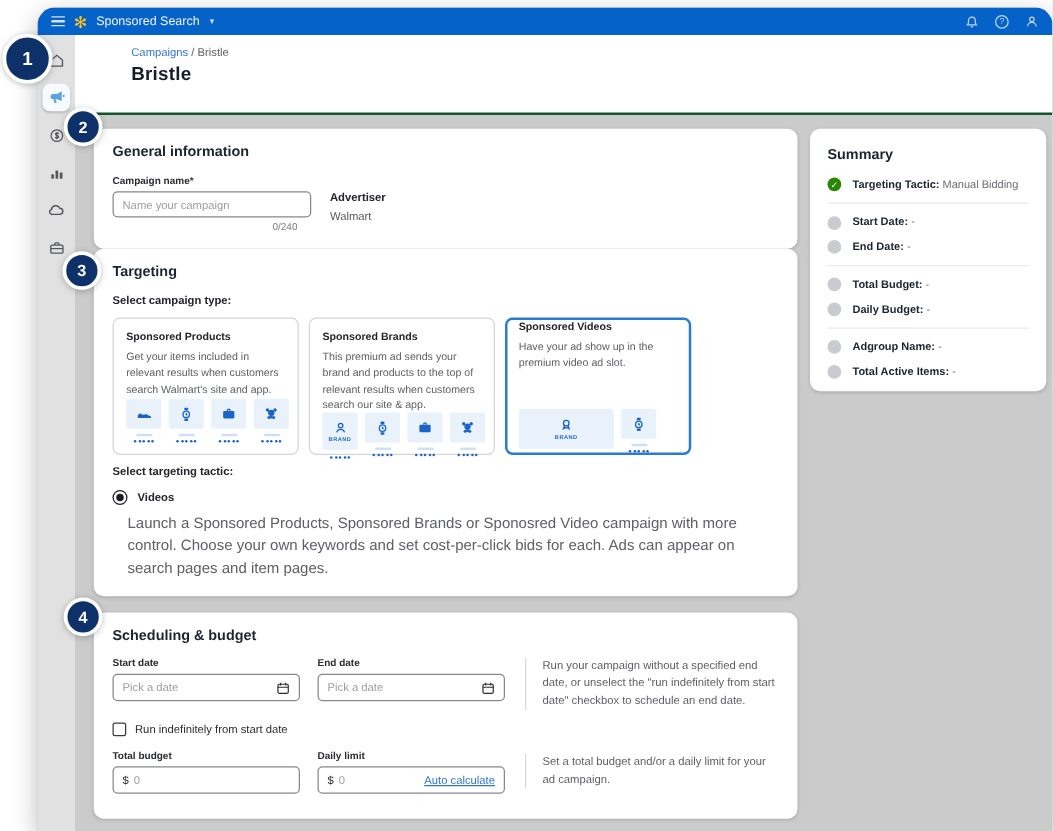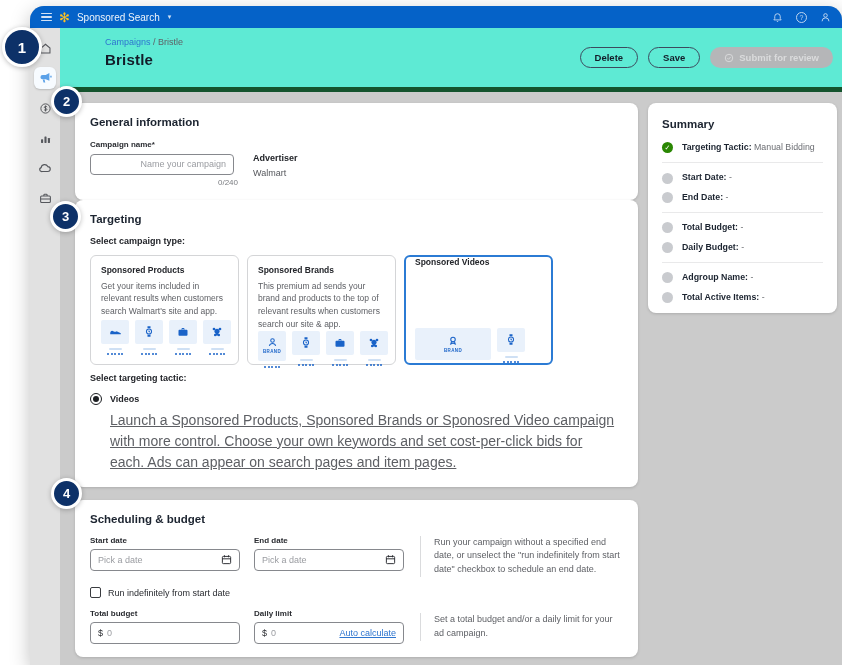--- a/index.html
+++ b/index.html
@@ -30,21 +30,21 @@
   .sidebar { width:30px; background:#e1e1e1; padding-top:9px; display:flex;
     flex-direction:column; align-items:center; gap:8px; flex:0 0 30px; }
   .side-item { width:22px; height:22px; display:flex; align-items:center;
     justify-content:center; color:#55575c; cursor:pointer; }
   .side-item.active { background:#f7fbff; border-radius:6px; color:#5ba1e8;
     box-shadow:0 1px 2px rgba(0,0,0,.18); }
 
   .main { flex:1; display:flex; flex-direction:column; min-width:0; }
 
   
-  .page-header { height:64px; background:#5eead4; border-bottom:5px solid #14532d;
+  .page-header { height:64px; background:#ffffff; border-bottom:2px solid #14532d;
     padding:9px 10px 0 45px; position:relative; }
   .breadcrumb { font-size:9px; color:#5f6166; }
   .crumb-link { color:#2e75cf; cursor:pointer; }
   .page-title { font-size:15px; font-weight:bold; color:#131c29; margin-top:4px;
     letter-spacing:.2px; }
   .actions { position:absolute; right:9px; top:19px; display:flex; gap:10px; }
   .btn { height:21px; padding:0 14px; border-radius:11px; border:1px solid #3c4a5e;
     background:transparent; font-size:9.5px; font-weight:bold; color:#131c29;
     display:flex; align-items:center; cursor:pointer;
     font-family:"Liberation Sans", sans-serif; }
@@ -55,23 +55,23 @@
     gap:10px; overflow:hidden; }
   .col-main { width:563px; flex:0 0 563px; display:flex; flex-direction:column; }
   .card { background:#fff; border-radius:8px; box-shadow:0 1px 3px rgba(0,0,0,.15);
     padding:13px 15px; }
   .card-heading { font-size:11.5px; font-weight:bold; color:#1c2430; }
 
   
   .card-general { }
   .gen-row { display:flex; margin-top:12px; }
   .field-label { font-size:8px; font-weight:bold; color:#2a2c31; margin-bottom:4px; }
-  .text-input { width:144px; height:21px; border:1px solid #86888d; border-radius:4px;
+  .text-input { width:159px; height:21px; border:1px solid #86888d; border-radius:4px;
     padding:0 7px; font-size:9px; color:#2a2c31; background:#fff; outline:none;
-    font-family:"Liberation Sans", sans-serif;text-align:right; }
+    font-family:"Liberation Sans", sans-serif; }
   .text-input::placeholder { color:#9a9ca1; }
   .counter { width:148px; font-size:8px; color:#7a7c80; text-align:right; margin-top:3px; }
   .advertiser { margin-left:15px; padding-top:13px; }
   .adv-label { font-size:9px; font-weight:bold; color:#23252a; }
   .adv-value { font-size:9px; color:#56585d; margin-top:5px; }
 
   
   .card-targeting { margin-bottom:13px; }
   .sub-label { font-size:9px; font-weight:bold; color:#23252a; margin-top:11px; }
   .tcards { display:flex; gap:8px; margin-top:9px; }
@@ -89,22 +89,22 @@
   .brand-txt { font-size:4.5px; font-weight:bold; letter-spacing:.4px; color:#1a63c8; }
   .tline { width:13px; height:2px; background:#cfe0f4; border-radius:1px; margin:4px 0 3px; }
   .dots { display:flex; gap:1.5px; }
   .dots i { width:2px; height:2px; border-radius:50%; background:#1a63c8; }
 
   .tactic-row { display:flex; align-items:center; gap:8px; margin-top:10px; }
   .radio { width:12px; height:12px; border:1.5px solid #1c1e22; border-radius:50%;
     display:flex; align-items:center; justify-content:center; cursor:pointer; }
   .radio i { width:6px; height:6px; border-radius:50%; background:#1c1e22; }
   .tactic-name { font-size:9px; font-weight:bold; color:#23252a; }
-  .tactic-desc { font-size:14px; color:#5d5f64; line-height:1.5; margin:5px 0 1px 20px;
-    width:505px;text-decoration:underline; }
+  .tactic-desc { font-size:12px; color:#5d5f64; line-height:1.5; margin:5px 0 1px 12px;
+    width:505px; }
 
   
   .card-sched { flex:1; }
   .sched-row { display:flex; margin-top:11px; }
   .sr-left { width:330px; flex:0 0 330px; display:flex; gap:14px; }
   .sr-help { flex:1; border-left:1px solid #dadbdd; padding-left:13px; font-size:9px;
     color:#5d5f64; line-height:1.55; align-self:center; }
   .date-box { width:150px; height:22px; border:1px solid #86888d; border-radius:4px;
     display:flex; align-items:center; padding:0 7px; background:#fff; }
   .date-box input { border:none; outline:none; flex:1; font-size:9px; color:#2a2c31;
@@ -237,33 +237,20 @@
 
       <div class="main">
 
         <div class="page-header">
           <div class="breadcrumb">
             <span class="crumb-link">Campaigns</span>
             <span>/</span>
             <span>Bristle</span>
           </div>
           <div class="page-title">Bristle</div>
-          <div class="actions">
-            <button class="btn">Delete</button>
-            <button class="btn">Save</button>
-            <button class="btn disabled">
-              <span>
-                <svg width="10" height="10" viewBox="0 0 16 16" fill="none" stroke="currentColor" stroke-width="1.5">
-                  <circle cx="8" cy="8" r="6"></circle>
-                    <path d="M5.4 8.2 7.2 10l3.4-3.6"></path>
-                </svg>
-              </span>
-              <span>Submit for review</span>
-            </button>
-          </div>
         </div>
 
         <div class="content">
           <div class="col-main">
 
             <div class="card card-general">
               <div class="card-heading">General information</div>
               <div class="gen-row">
                 <div>
                   <div class="field-label">Campaign name*</div>
@@ -431,20 +418,21 @@
                           <i></i>
                           <i></i>
                           <i></i>
                         </div>
                       </div>
                   </div>
                 </div>
 
                 <div class="tcard selected">
                   <div class="tcard-title">Sponsored Videos</div>
+                  <div class="tcard-desc">Have your ad show up in the premium video ad slot.</div>
                   <div class="tiles">
                     <div class="tile-col">
                         <div class="tile wide">
                       <svg width="12" height="12" viewBox="0 0 16 16" fill="none" stroke="currentColor" stroke-width="1.4">
                             <circle cx="8" cy="6" r="3"></circle>
                             <path d="M6.2 8.6 5 12l3-1.4L11 12 9.8 8.6"></path>
                           </svg>
                       <span class="brand-txt">BRAND</span>
                     </div>
                       </div>

